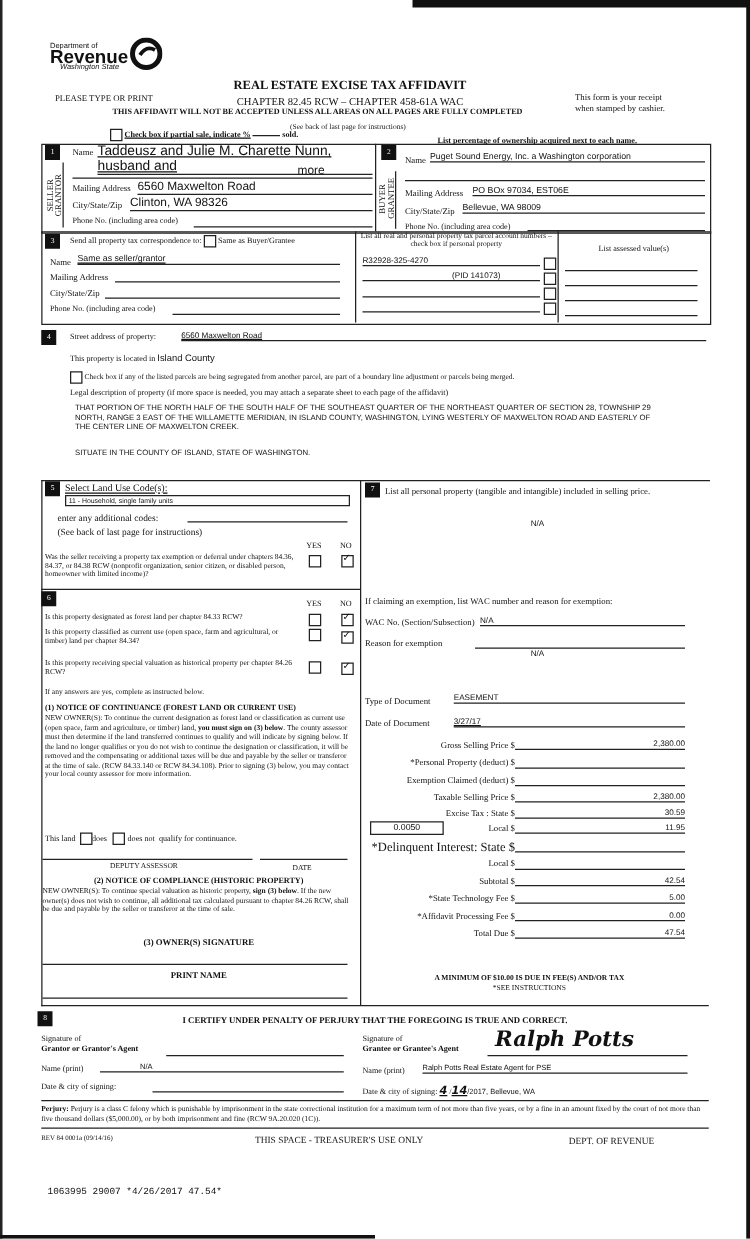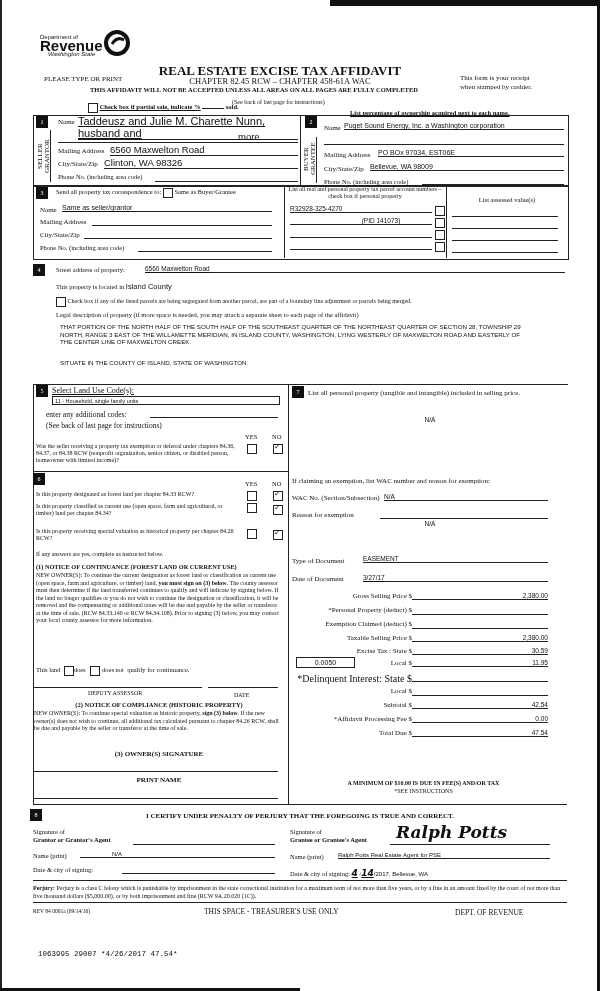--- a/index.html
+++ b/index.html
@@ -36,21 +36,21 @@
   <div style="font-size:6px;">Department of</div>
   <div style="font-size:15px;font-weight:bold;line-height:11px;">Revenue</div>
   <div style="font-size:6px;font-style:italic;padding-left:8px;">Washington State</div>
   <svg class="abs" style="left:64px;top:-4px;" width="26" height="26" viewBox="0 0 26 26">
     <circle cx="13" cy="13" r="11" fill="none" stroke="#111" stroke-width="4"></circle>
     <path d="M8 14 Q13 6 20 10" stroke="#111" stroke-width="3" fill="none"></path>
   </svg>
 </div>
 
 <div class="abs" style="left:44px;top:75px;font-size:7px;">PLEASE TYPE OR PRINT</div>
-<div class="abs b center" style="left:150px;top:63px;width:260px;font-size:13px;">REAL ESTATE EXCISE TAX AFFIDAVIT</div>
+<div class="abs b center" style="left:150px;top:63px;width:260px;font-size:10px;">REAL ESTATE EXCISE TAX AFFIDAVIT</div>
 <div class="abs center" style="left:150px;top:76px;width:260px;font-size:8.5px;">CHAPTER 82.45 RCW – CHAPTER 458-61A WAC</div>
 <div class="abs b" style="left:90px;top:86px;width:440px;font-size:6.5px;">THIS AFFIDAVIT WILL NOT BE ACCEPTED UNLESS ALL AREAS ON ALL PAGES ARE FULLY COMPLETED</div>
 <div class="abs" style="left:460px;top:74px;font-size:7px;">This form is your receipt</div>
 <div class="abs" style="left:460px;top:83px;font-size:7px;">when stamped by cashier.</div>
 
 <div class="abs b" style="left:88px;top:103px;font-size:6.5px;">
   <span class="cb"></span>
   <span style="text-decoration:underline;">Check box if partial sale, indicate %</span>
   <span style="display:inline-block;width:22px;border-bottom:1px solid #222;"></span>
   <span>sold.</span>
@@ -243,20 +243,24 @@
     </div>
   <div style="position:relative;height:14px;">
       <span class="abs right" style="right:140px;width:150px;font-size:7px;">Local $</span>
       <span class="abs fill line right" style="left:120px;width:136px;height:8px;font-size:6.5px;"></span>
     </div>
   <div style="position:relative;height:14px;">
       <span class="abs right" style="right:140px;width:150px;font-size:7px;">Subtotal $</span>
       <span class="abs fill line right" style="left:120px;width:136px;font-size:6.5px;">42.54</span>
     </div>
   <div style="position:relative;height:14px;">
+      <span class="abs right" style="right:140px;width:150px;font-size:7px;">*State Technology Fee $</span>
+      <span class="abs fill line right" style="left:120px;width:136px;font-size:6.5px;">5.00</span>
+    </div>
+  <div style="position:relative;height:14px;">
       <span class="abs right" style="right:140px;width:150px;font-size:7px;">*Affidavit Processing Fee $</span>
       <span class="abs fill line right" style="left:120px;width:136px;font-size:6.5px;">0.00</span>
     </div>
   <div style="position:relative;height:14px;">
       <span class="abs right" style="right:140px;width:150px;font-size:7px;">Total Due $</span>
       <span class="abs fill line right" style="left:120px;width:136px;font-size:6.5px;">47.54</span>
     </div>
 </div>
 <div class="abs b center" style="left:296px;top:780px;width:255px;font-size:6px;">A MINIMUM OF $10.00 IS DUE IN FEE(S) AND/OR TAX</div>
 <div class="abs center" style="left:296px;top:788px;width:255px;font-size:6px;">*SEE INSTRUCTIONS</div>

